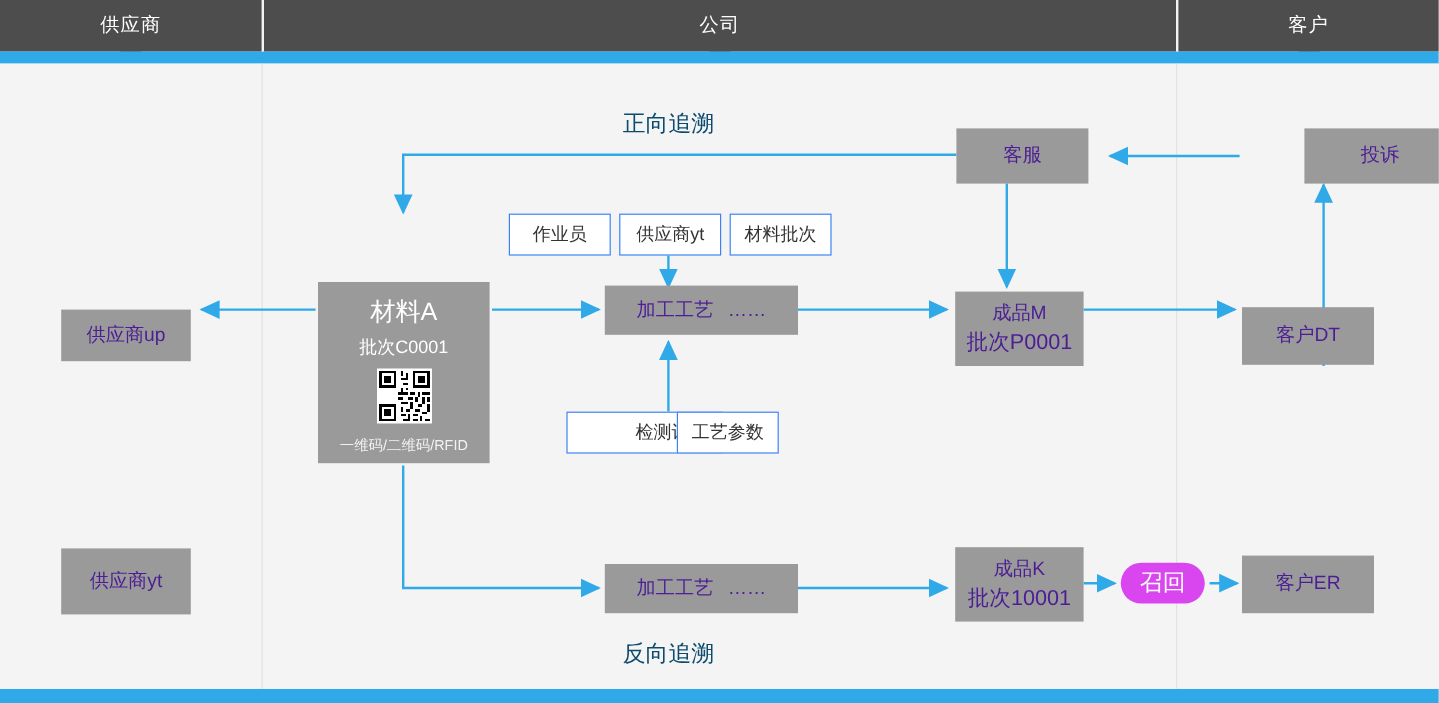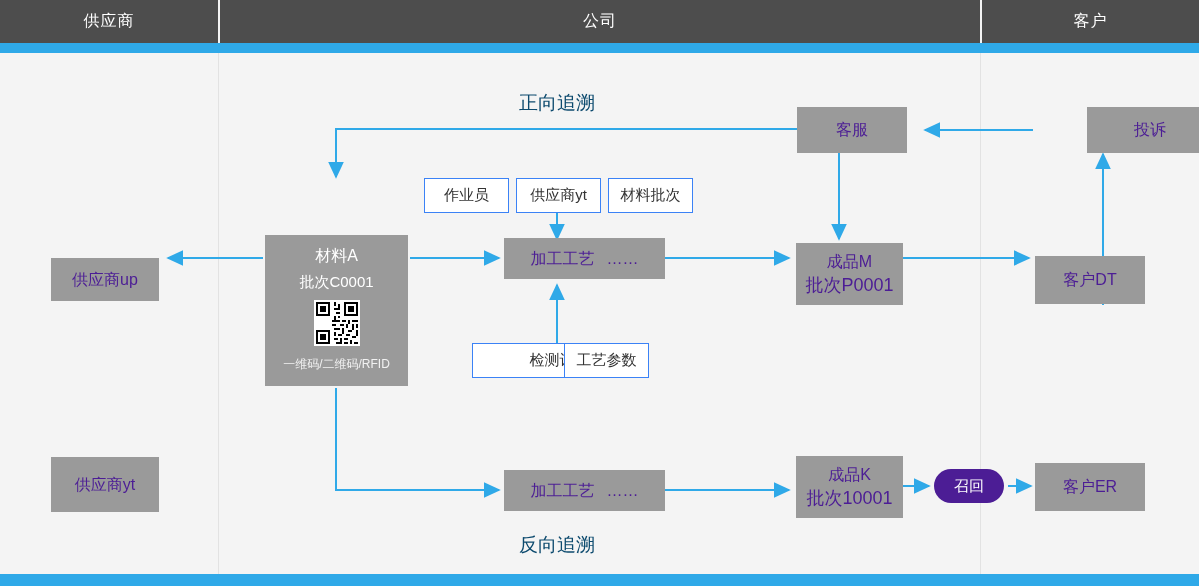--- a/index.html
+++ b/index.html
@@ -62,28 +62,28 @@
     position:absolute;background:#ffffff;border:1px solid #3b82f6;
     color:#333333;font-size:15px;
     display:flex;align-items:center;justify-content:center;
   }
 
   .matl{
     position:absolute;left:265px;top:182px;width:143px;height:151px;
     background:#9a9a9a;color:#fff;
     display:flex;flex-direction:column;align-items:center;
   }
-  .matl .t1{font-size:16px;margin-top:11px;}
+  .matl .t1{font-size:21px;margin-top:11px;}
   .matl .t2{font-size:15px;margin-top:6px;}
   .matl .qr{margin-top:8px;width:46px;height:46px;}
   .matl .t3{font-size:12px;margin-top:10px;color:#f2f2f2;}
 
   .pill{
-    position:absolute;background:#4c1d95;color:#ffffff;
-    border-radius:18px;font-size:15px;
+    position:absolute;background:#d946ef;color:#ffffff;
+    border-radius:18px;font-size:19px;
     display:flex;align-items:center;justify-content:center;
   }
 
   .caption{
     position:absolute;color:#0c4a6e;font-size:19px;text-align:center;
   }
 </style>
 </head>
 <body>
 

